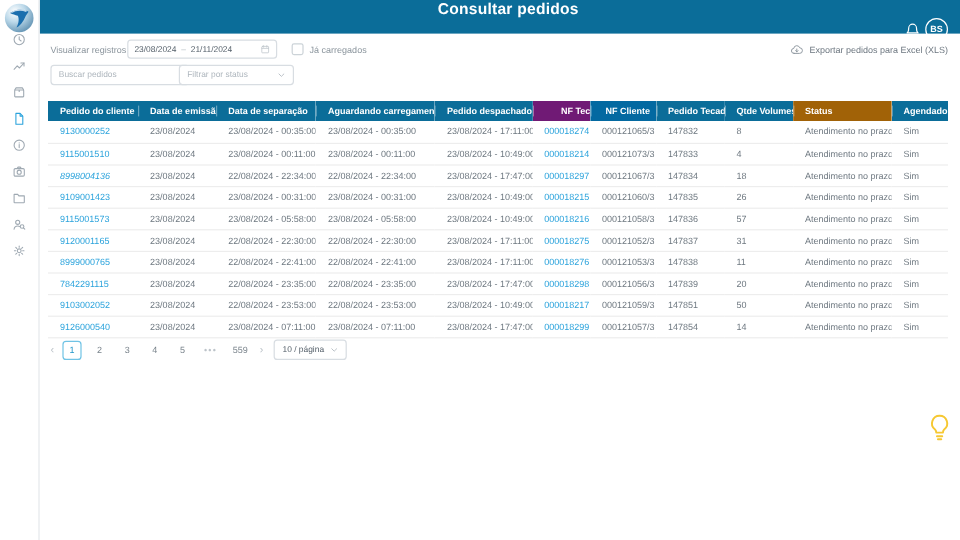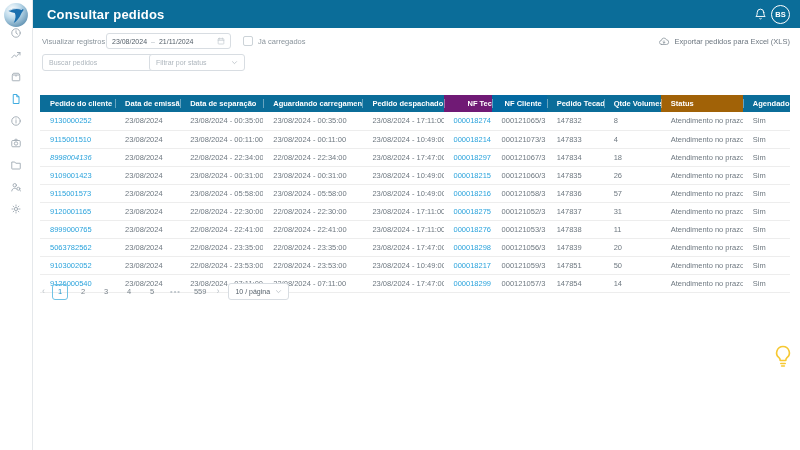--- a/index.html
+++ b/index.html
@@ -53,21 +53,21 @@
     font-size:7px; color:#55606a; font-family:"Liberation Sans",sans-serif; outline:none; }
   .search::placeholder { color:#aeb6bd; }
   .statussel { position:absolute; left:149px; top:54px; width:96px; height:17px;
     border:1px solid #d8dde2; border-radius:3px; background:#fff;
     display:flex; align-items:center; justify-content:space-between; padding:0 6px;
     font-size:7px; color:#aeb6bd; cursor:pointer; }
   .statussel .chev { width:7px; height:7px; color:#aeb6bd; }
   .statussel .chev svg { display:block; width:7px; height:7px; }
 
   
-  .tbl { position:absolute; left:40px; top:95px; width:750px;
+  .tbl { position:absolute; left:40px; top:84px; width:750px;
     border-collapse:collapse; table-layout:fixed; }
   .tbl thead th { height:17px; text-align:left; font-size:7.5px; font-weight:bold;
     color:#fff; padding:0 2px 0 10px; position:relative; white-space:nowrap; overflow:hidden; }
   .tbl thead th:not(:first-child)::before { content:""; position:absolute; left:0; top:4px;
     bottom:4px; width:1px; background:rgba(255,255,255,.38); }
   .tbl tbody td { height:18px; font-size:7.5px; color:#6e7880;
     padding:0 2px 0 10px; border-bottom:1px solid #ededed;
     white-space:nowrap; overflow:hidden; }
   .tbl tbody td.link { cursor:pointer; }
 
@@ -160,21 +160,21 @@
       </div>
       <div class="side-icon">
         <svg viewBox="0 0 24 24" fill="none" stroke="currentColor" stroke-width="1.8" stroke-linecap="round">
           <circle cx="12" cy="12" r="3.2"></circle>
           <path d="M12 4v2.2M12 17.8V20M4 12h2.2M17.8 12H20M6.3 6.3l1.6 1.6M16.1 16.1l1.6 1.6M17.7 6.3l-1.6 1.6M7.9 16.1l-1.6 1.6"></path>
         </svg>
       </div>
     </div>
 </div>
 
-<div class="topbar" style="background: rgb(11, 109, 153);">
+<div class="topbar" style="background: rgb(11, 109, 153); flex-direction: column;">
   <div class="title">Consultar pedidos</div>
   <div class="topbar-right">
     <div class="bell">
       <svg viewBox="0 0 24 24" fill="none" stroke="currentColor" stroke-width="1.8" stroke-linecap="round" stroke-linejoin="round">
         <path d="M18 9a6 6 0 10-12 0c0 6-2.5 7.5-2.5 7.5h17S18 15 18 9z"></path>
         <path d="M10.3 20.5a2 2 0 003.4 0"></path>
       </svg>
     </div>
     <div class="avatar">BS</div>
   </div>
@@ -318,21 +318,21 @@
         <td>22/08/2024 - 22:41:00</td>
         <td>23/08/2024 - 17:11:00</td>
         <td class="link" style="color: rgb(43, 163, 220);">000018276</td>
         <td>000121053/3</td>
         <td>147838</td>
         <td>11</td>
         <td>Atendimento no prazo</td>
         <td>Sim</td>
       </tr>
       <tr>
-        <td class="link" style="color: rgb(43, 163, 220);">5063782562</td>
+        <td class="link" style="color: rgb(43, 163, 220);">7842291115</td>
         <td>23/08/2024</td>
         <td>22/08/2024 - 23:35:00</td>
         <td>22/08/2024 - 23:35:00</td>
         <td>23/08/2024 - 17:47:00</td>
         <td class="link" style="color: rgb(43, 163, 220);">000018298</td>
         <td>000121056/3</td>
         <td>147839</td>
         <td>20</td>
         <td>Atendimento no prazo</td>
         <td>Sim</td>

